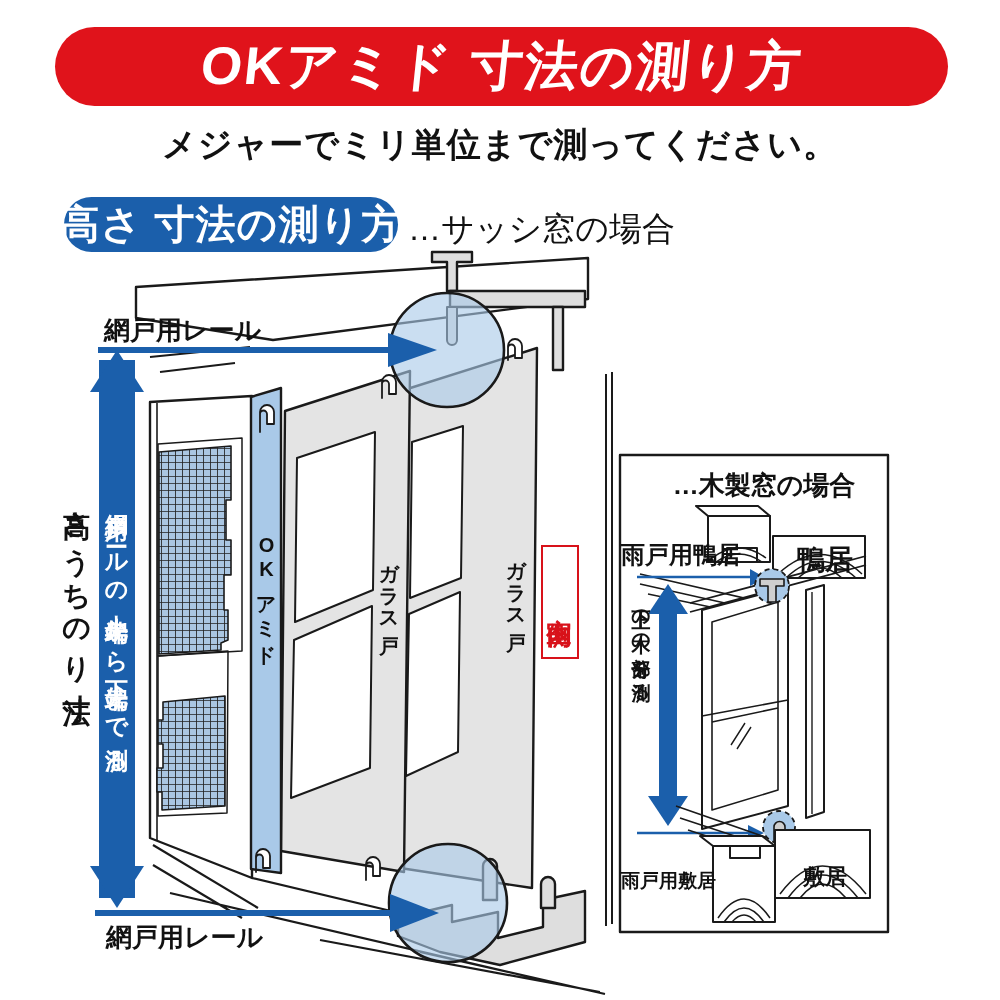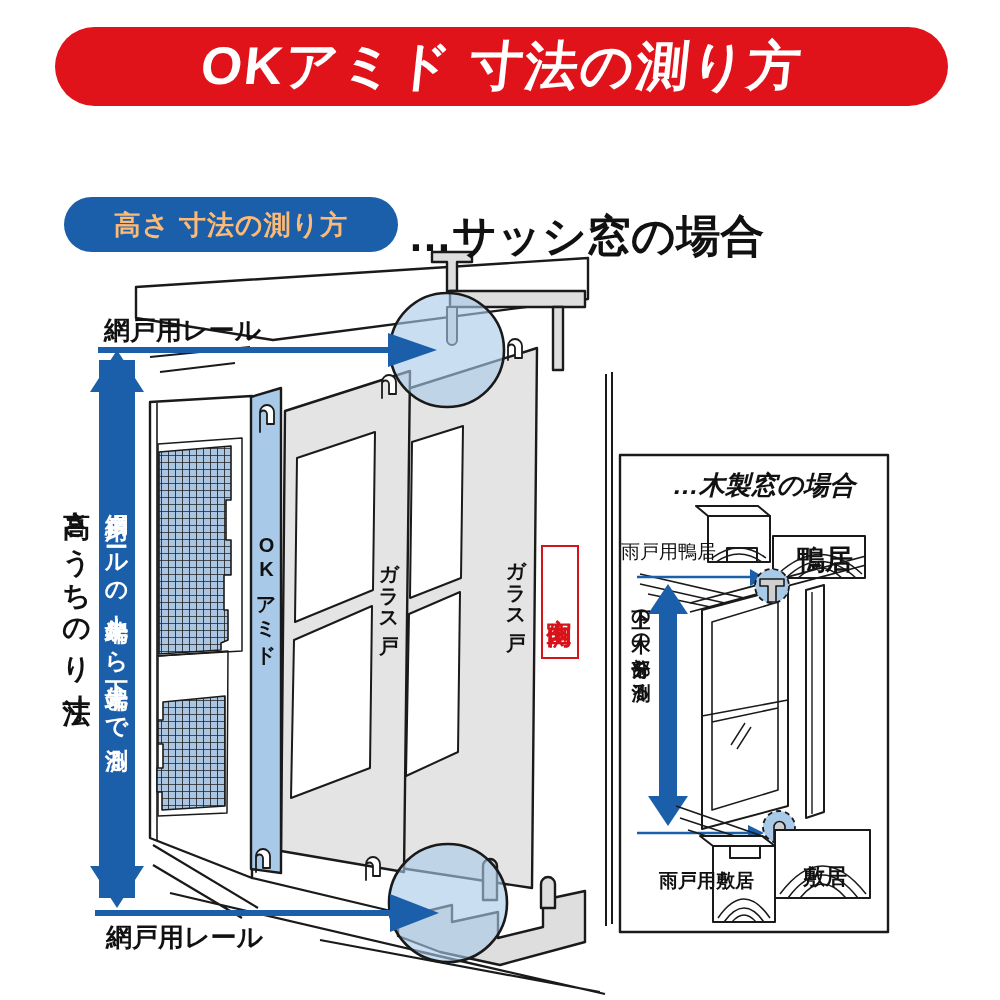--- a/index.html
+++ b/index.html
@@ -7,40 +7,40 @@
         font-family:"Liberation Sans",sans-serif;color:#111;}
   #art{position:absolute;left:0;top:0;width:1000px;height:1000px;}
   .abs{position:absolute;white-space:nowrap;}
   .vtext{writing-mode:vertical-rl;text-orientation:upright;white-space:nowrap;}
   .banner{left:55px;top:27px;width:893px;height:79px;background:#e0131b;border-radius:40px;
           display:flex;align-items:center;justify-content:center;}
   .banner-text{color:#fff;font-weight:bold;font-size:53px;letter-spacing:2px;transform:skewX(-6deg);}
   .subtitle{left:0;top:122px;width:1000px;text-align:center;font-size:34px;font-weight:bold;letter-spacing:1px;}
   .pill{left:64px;top:197px;width:334px;height:55px;background:#1b5fab;border-radius:28px;
         display:flex;align-items:center;justify-content:center;}
-  .pill-text{color:#fdba74;font-weight:bold;font-size:27px;letter-spacing:1px;}
-  .case-note{left:408px;top:207px;font-size:44px;font-weight:bold;}
+  .pill-text{color:#ffffff;font-weight:bold;font-size:40px;letter-spacing:1px;}
+  .case-note{left:408px;top:207px;font-size:33px;font-weight:normal;}
   .rail-label-top{left:104px;top:313px;font-size:26px;font-weight:bold;}
   .rail-label-bottom{left:106px;top:920px;font-size:26px;font-weight:bold;}
   .v-arrow-text{left:98px;top:394px;width:39px;height:470px;display:flex;align-items:center;justify-content:center;
                 color:#fff;font-size:23px;font-weight:bold;letter-spacing:3px;}
   .height-dim{left:58px;top:488px;width:36px;height:280px;display:flex;justify-content:center;
               font-size:28px;font-weight:bold;letter-spacing:4px;}
   .ok-amido{left:252px;top:534px;width:30px;font-size:20px;font-weight:bold;letter-spacing:2px;display:flex;justify-content:center;}
   .glass1{left:376px;top:550px;width:28px;font-size:20px;font-weight:bold;letter-spacing:1px;display:flex;justify-content:center;}
   .glass2{left:503px;top:547px;width:28px;font-size:20px;font-weight:bold;letter-spacing:1px;display:flex;justify-content:center;}
   .indoor-box{left:541px;top:545px;width:34px;height:110px;border:2.5px solid #d8121a;background:#fff;
               display:flex;align-items:center;justify-content:center;}
   .indoor-text{color:#d8121a;font-size:25px;font-weight:bold;letter-spacing:2px;}
-  .panel-title{left:620px;top:468px;width:288px;text-align:center;font-size:26px;font-weight:bold;font-style:italic;}
-  .amado-kamoi{left:621px;top:539px;font-size:19px;font-weight:normal;}
+  .panel-title{left:620px;top:468px;width:288px;text-align:center;font-size:26px;font-weight:bold;}
+  .amado-kamoi{left:621px;top:539px;font-size:24px;font-weight:bold;}
   .kamoi{left:797px;top:541px;font-size:28px;font-weight:bold;}
   .updown-text{left:628px;top:595px;width:26px;height:218px;display:flex;justify-content:center;
                font-size:19px;font-weight:bold;letter-spacing:1px;}
-  .amado-shikii{left:621px;top:868px;font-size:19px;font-weight:bold;margin-left:38px;}
+  .amado-shikii{left:621px;top:868px;font-size:19px;font-weight:bold;}
   .shikii{left:803px;top:850px;font-size:22px;font-weight:bold;margin-top:12px;}
 </style>
 </head>
 <body>
 
 <div id="page">
 
   <svg id="art" viewBox="0 0 1000 1000" xmlns="http://www.w3.org/2000/svg">
     <defs>
       <pattern id="mesh" width="7" height="7" patternUnits="userSpaceOnUse">
@@ -160,20 +160,21 @@
         <path d="M718,918 Q744,880 770,918 M724,922 Q744,894 764,922 M732,922 Q744,908 756,922" stroke-width="1.5"></path>
         <path d="M775,830 L870,830 L870,898 L775,898 Z" fill="#fff"></path>
         <path d="M780,894 Q822,838 866,894 M788,898 Q822,852 858,898 M800,898 Q822,870 846,898" stroke-width="1.5"></path>
       </g>
     </g>
   </svg>
 
   <div class="abs banner">
     <span class="banner-text">OKアミド 寸法の測り方</span>
   </div>
+  <div class="abs subtitle">メジャーでミリ単位まで測ってください。</div>
 
   <div class="abs pill">
     <span class="pill-text">高さ 寸法の測り方</span>
   </div>
   <div class="abs case-note">…サッシ窓の場合</div>
 
   <div class="abs rail-label-top">網戸用レール</div>
   <div class="abs rail-label-bottom">網戸用レール</div>
 
   <div class="abs v-arrow-text">

